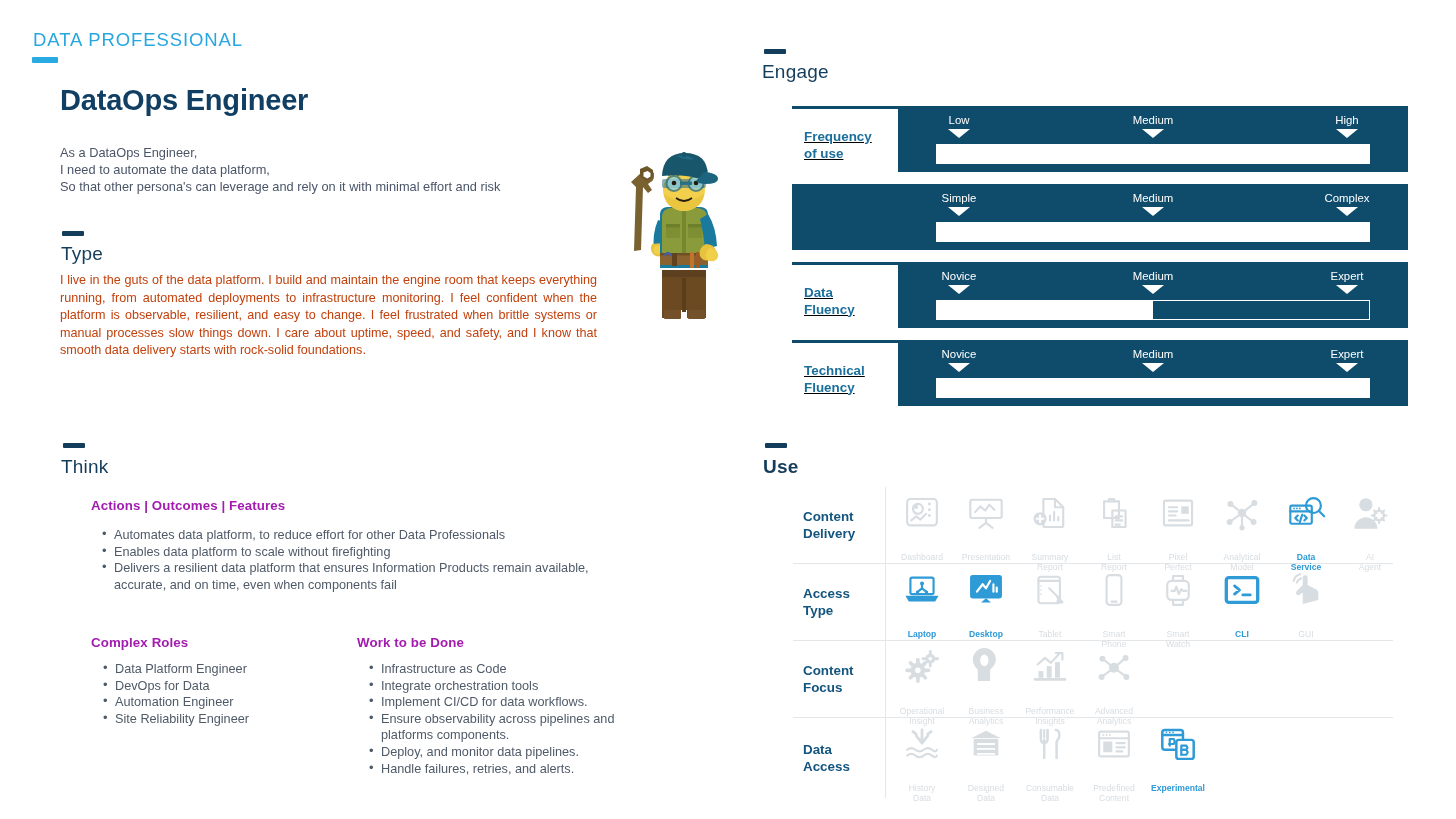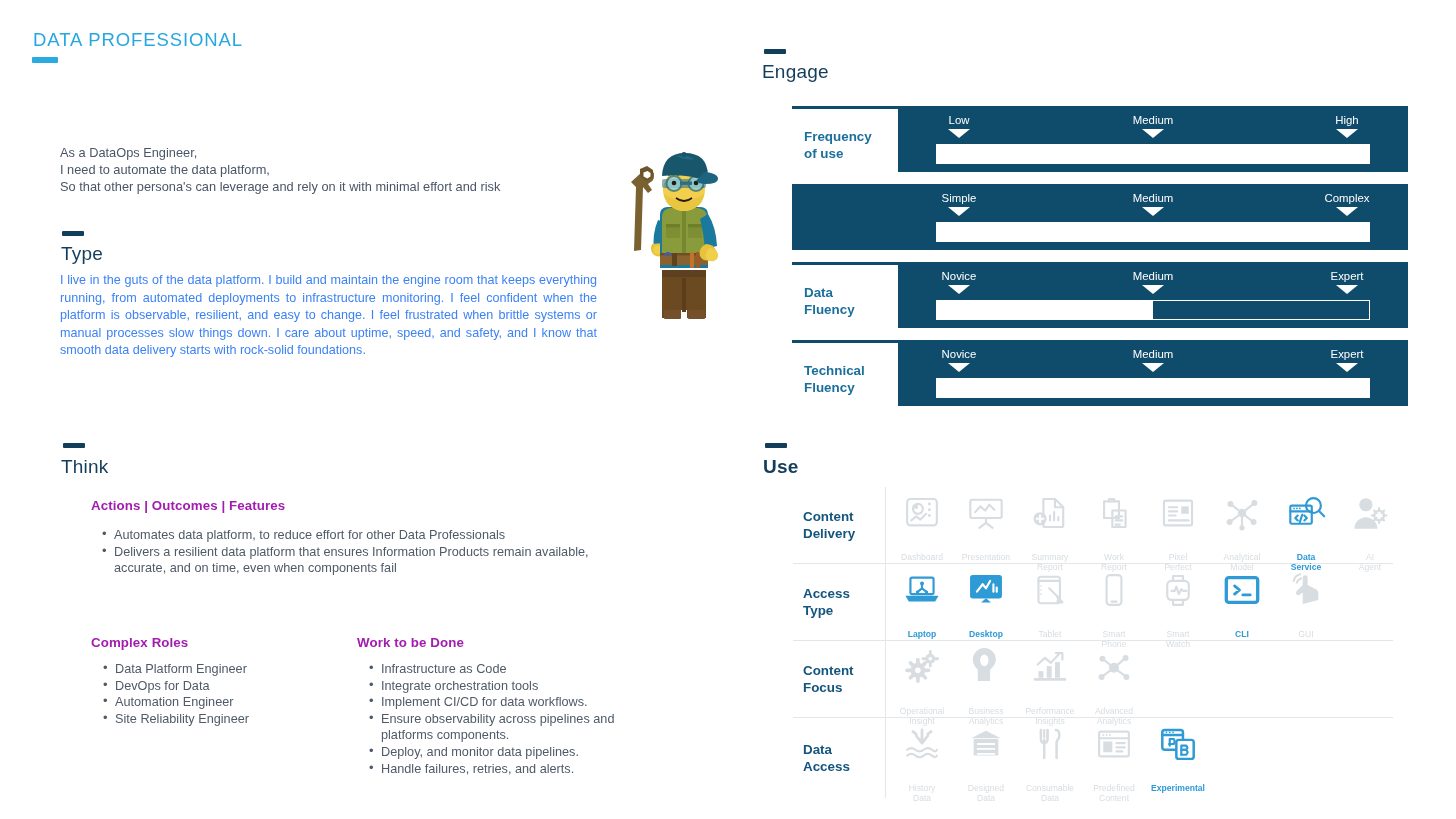--- a/index.html
+++ b/index.html
@@ -33,21 +33,21 @@
 
   .story {
     position: absolute; left: 60px; top: 144px; width: 520px;
     font-size: 12.8px; line-height: 17px; color: #4a5568;
   }
 
   .feel-dash { position: absolute; left: 62px; top: 231px; }
   .feel-head { position: absolute; left: 61px; top: 243px; }
   .feel-body {
     position: absolute; left: 60px; top: 272px; width: 537px;
-    font-size: 12.6px; line-height: 17.6px; color: #3b82f6;
+    font-size: 12.6px; line-height: 17.6px; color: #c2410c;
     text-align: justify;
   }
 
   .lego { position: absolute; left: 618px; top: 152px; width: 132px; height: 170px; }
 
   .think-dash { position: absolute; left: 63px; top: 443px; }
   .think-head { position: absolute; left: 61px; top: 456px; }
 
   .sub-head {
     font-size: 13.3px; font-weight: bold; color: #a21caf; letter-spacing: .1px;
@@ -77,21 +77,21 @@
   .engage-wrap { position: absolute; left: 792px; top: 106px; width: 616px; }
 
   .eng-row { position: relative; height: 66px; margin-bottom: 12px; }
   .eng-row .band {
     position: absolute; left: 0; top: 0; right: 0; bottom: 0;
     background: #0f4c6c;
   }
   .eng-row .labelbox {
     position: absolute; left: 0; top: 3px; width: 106px; height: 73px;
     background: #ffffff;
-    display: flex; align-items: center;
+    display: flex; align-items: center; text-decoration: underline;
   }
   .eng-row .labeltext {
     padding-left: 12px; font-size: 13.4px; line-height: 16.5px;
     color: #1b6f9c; font-weight: bold;
   }
   .eng-scale {
     position: absolute; left: 144px; right: 38px; top: 8px; height: 50px;
   }
   .eng-tick {
     position: absolute; top: 0; width: 70px; text-align: center;
@@ -155,20 +155,21 @@
 </head>
 <body>
 
 <div class="page">
 
   <div class="left">
 
     <div class="eyebrow">DATA PROFESSIONAL</div>
     <div class="eyebrow-dash dash accent"></div>
 
+    <div class="title">DataOps Engineer</div>
 
     <div class="story" style="white-space: pre-line;">As a DataOps Engineer,
 I need to automate the data platform,
 So that other persona's can leverage and rely on it with minimal effort and risk</div>
 
     <div class="feel-dash dash"></div>
     <div class="feel-head sec-head">Type</div>
     <div class="feel-body">I live in the guts of the data platform. I build and maintain the engine room that keeps everything running, from automated deployments to infrastructure monitoring. I feel confident when the platform is observable, resilient, and easy to change. I feel frustrated when brittle systems or manual processes slow things down. I care about uptime, speed, and safety, and I know that smooth data delivery starts with rock-solid foundations.</div>
 
     <svg class="lego" viewBox="0 0 132 170">
@@ -234,20 +235,21 @@
       <path d="M58 4 q9 -3 18 3 q-9 2 -18 -3z" fill="#23708a" opacity=".7"></path>
       <circle cx="66" cy="2.6" r="2.6" fill="#18566c"></circle>
     </svg>
 
     <div class="think-dash dash"></div>
     <div class="think-head sec-head">Think</div>
 
     <div class="aof sub-head">Actions | Outcomes | Features</div>
     <ul class="bul aof-list">
       <li>Automates data platform, to reduce effort for other Data Professionals</li>
+      <li>Enables data platform to scale without firefighting</li>
       <li>Delivers a resilient data platform that ensures Information Products remain available, accurate, and on time, even when components fail</li>
     </ul>
 
     <div class="roles-head sub-head">Complex Roles</div>
     <ul class="bul roles-list">
       <li>Data Platform Engineer</li>
       <li>DevOps for Data</li>
       <li>Automation Engineer</li>
       <li>Site Reliability Engineer</li>
     </ul>
@@ -409,21 +411,21 @@
             </div>
             <div class="cell">
               <span>
                 <svg class="glyph" viewBox="0 0 48 46" fill="none" stroke="#d8dde1" stroke-width="2.6" stroke-linecap="round" stroke-linejoin="round">
                   <path d="M12 9h18v20H12z"></path>
                   <path d="M18 9V6h6v3"></path>
                   <path d="M22 20h16v20H22z"></path>
                   <path d="M26 27h8M26 32h8M26 37h5"></path>
                 </svg>
               </span>
-              <div class="clabel" style="white-space: pre-line;">Work
+              <div class="clabel" style="white-space: pre-line;">List
 Report</div>
             </div>
             <div class="cell">
               <span>
                 <svg class="glyph" viewBox="0 0 48 46" fill="none" stroke="#d8dde1" stroke-width="2.6" stroke-linecap="round" stroke-linejoin="round">
                   <rect x="7" y="8" width="34" height="30" rx="2"></rect>
                   <path d="M13 16h10M13 21h10M13 26h8"></path>
                   <rect x="28" y="15" width="9" height="9" fill="#d8dde1" stroke="none"></rect>
                   <path d="M13 32h24"></path>
                 </svg>

